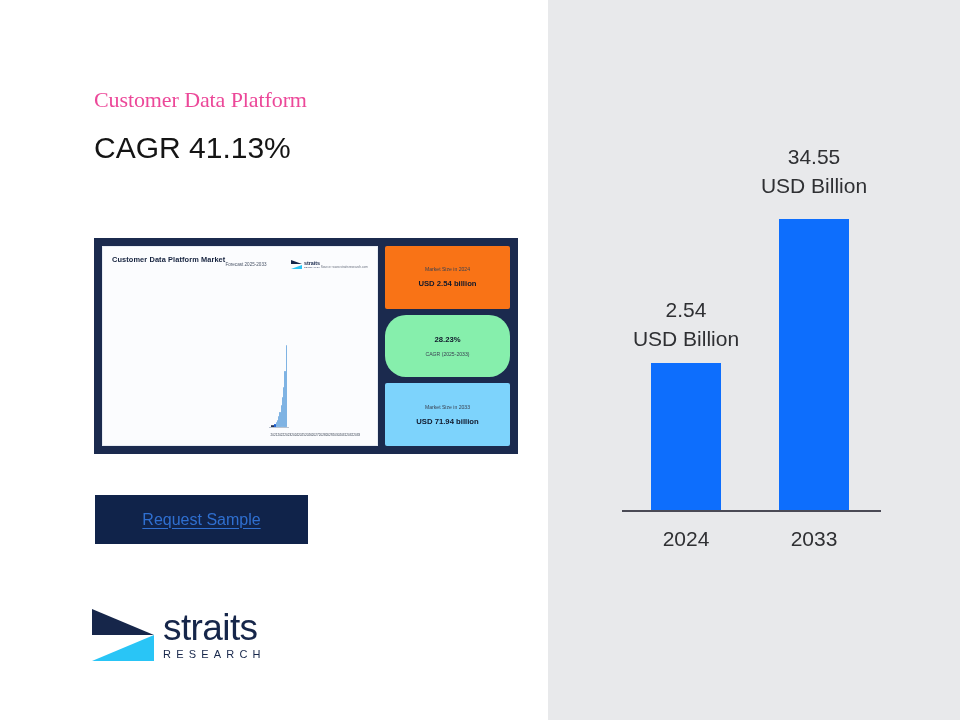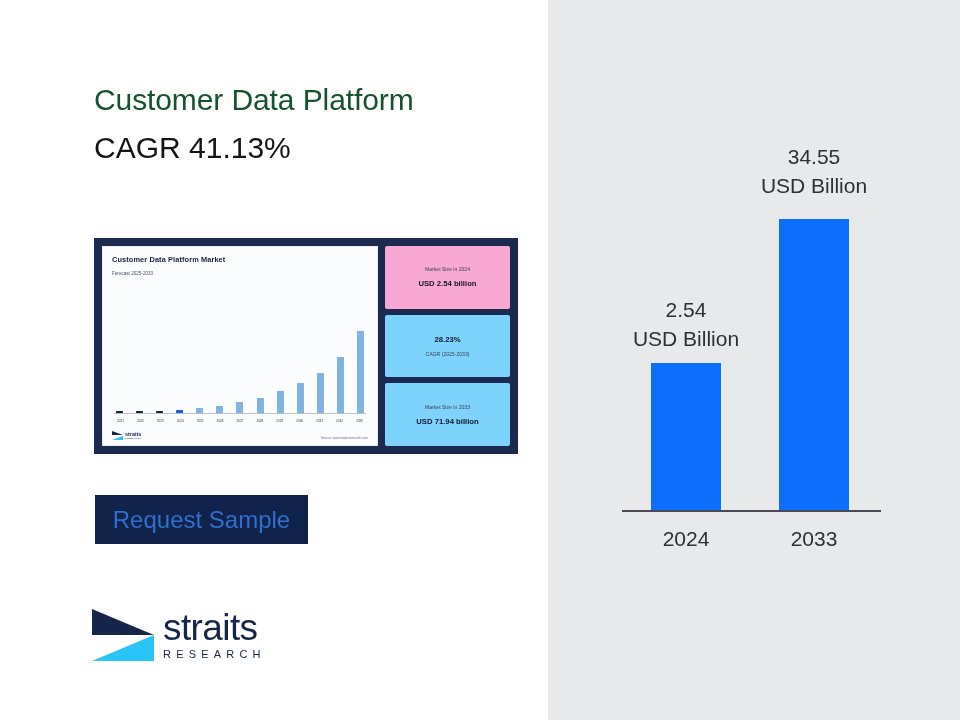--- a/index.html
+++ b/index.html
@@ -10,36 +10,37 @@
   }
   #page{position:relative;width:960px;height:720px;}
 
   
   .left-panel{position:absolute;left:0;top:0;width:548px;height:720px;background:#ffffff;}
   .right-panel{position:absolute;left:548px;top:0;width:412px;height:720px;background:#e8e9eb;}
 
   
   .headline{position:absolute;left:94px;top:78px;width:420px;}
   .headline .title{
-    font-size:30px;line-height:43px;color:#14532d;font-weight:400;
+    font-size:22px;line-height:43px;color:#ec4899;font-weight:400;
     letter-spacing:-0.1px;
+    font-family:Liberation Serif, serif;
   }
   .headline .cagr{
     margin-top:8px;font-size:30px;line-height:38px;color:#141414;font-weight:400;
   }
 
   
   .info-card{
     position:absolute;left:94px;top:238px;width:424px;height:216px;
     background:#1b2a4e;box-sizing:border-box;padding:8px;
     display:flex;gap:7px;
   }
   .chart-panel{
     flex:0 0 276px;background:#fbfcfe;box-sizing:border-box;
-    padding:8px 9px 5px 9px;display:flex;flex-direction:column;
+    padding:8px 9px 5px 9px;display:flex;flex-direction:row;
     border:1px solid #e7ecf3;
   }
   .chart-panel .cp-title{font-size:7.4px;font-weight:bold;color:#14213d;letter-spacing:.1px;}
   .chart-panel .cp-sub{font-size:4.6px;color:#4a5568;margin-top:7px;}
   .mini-chart{flex:1;position:relative;margin-top:3px;}
   .mini-bars{
     position:absolute;left:4px;right:4px;bottom:13px;height:84px;
     display:flex;align-items:flex-end;justify-content:space-between;
   }
   .mini-bars .mb{width:7px;border-radius:.5px;}
@@ -61,32 +62,32 @@
   .cp-source{font-size:3.2px;color:#6b7280;}
 
   .stats-col{flex:1;display:flex;flex-direction:column;gap:6px;}
   .stat{
     flex:1;border-radius:2px;display:flex;flex-direction:column;
     align-items:center;justify-content:center;gap:7px;text-align:center;padding:4px;
     box-sizing:border-box;
   }
   .stat .s-label{font-size:5.1px;color:#3a4252;}
   .stat .s-value{font-size:7.7px;font-weight:bold;color:#10182b;}
-  .stat-1{background:#f9a8d4;}
-  .stat-2{background:#7dd3fc;}
+  .stat-1{background:#f97316;}
+  .stat-2{background:#86efac;border-radius:21px;}
   .stat-3{background:#7dd3fc;}
 
   
   .request-btn{
     position:absolute;left:95px;top:495px;width:213px;height:49px;
     background:#10234a;display:flex;align-items:center;justify-content:center;
     cursor:pointer;
   }
   .request-btn span{
-    font-size:24px;color:#2f6fd0;text-underline-offset:3px;
+    font-size:16px;color:#2f6fd0;text-decoration:underline;text-underline-offset:3px;
   }
 
   
   .brand{position:absolute;left:92px;top:607px;display:flex;align-items:center;gap:9px;}
   .brand .mark{position:relative;width:62px;height:56px;}
   .brand .mark i{position:absolute;left:0;display:block;width:0;height:0;border-style:solid;}
   .brand .mark i.top{top:2px;border-width:26px 0 0 62px;border-color:transparent transparent transparent #16264a;}
   .brand .mark i.bot{bottom:2px;border-width:0 0 26px 62px;border-color:transparent transparent #29c5f6 transparent;}
   .brand .btext{line-height:1;padding-bottom:2px;}
   .brand .btext .bn{font-size:37px;color:#16264a;font-weight:400;letter-spacing:-.6px;}

